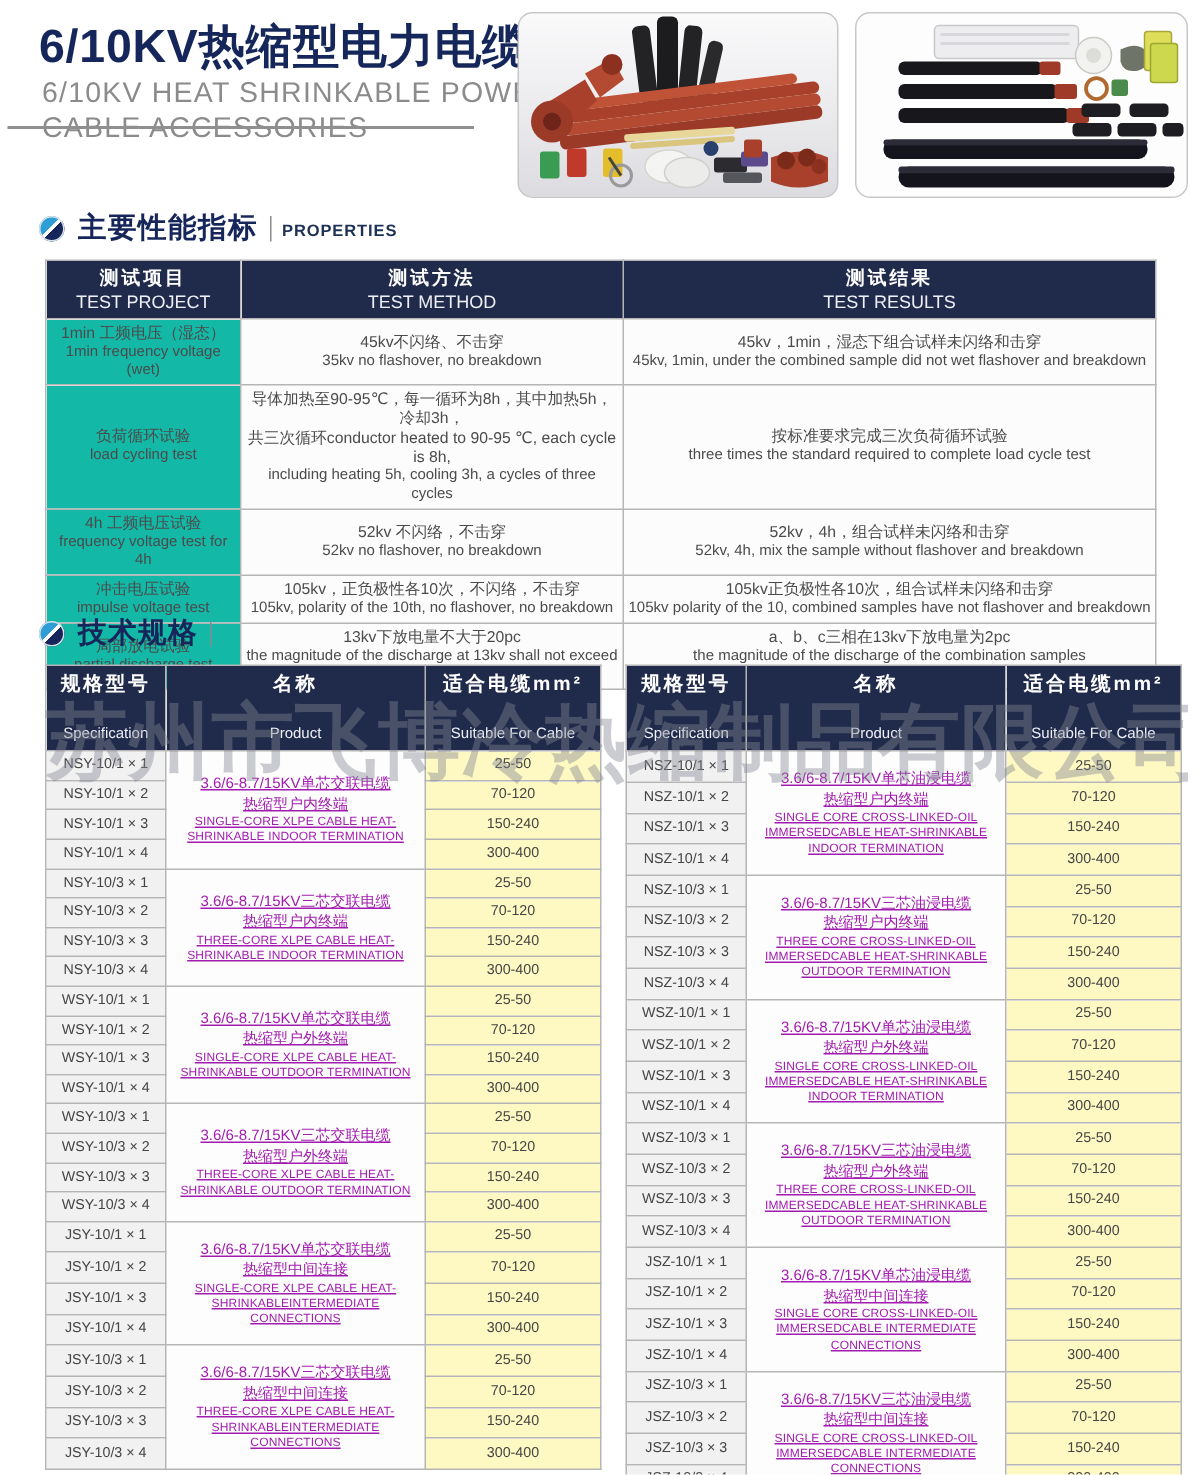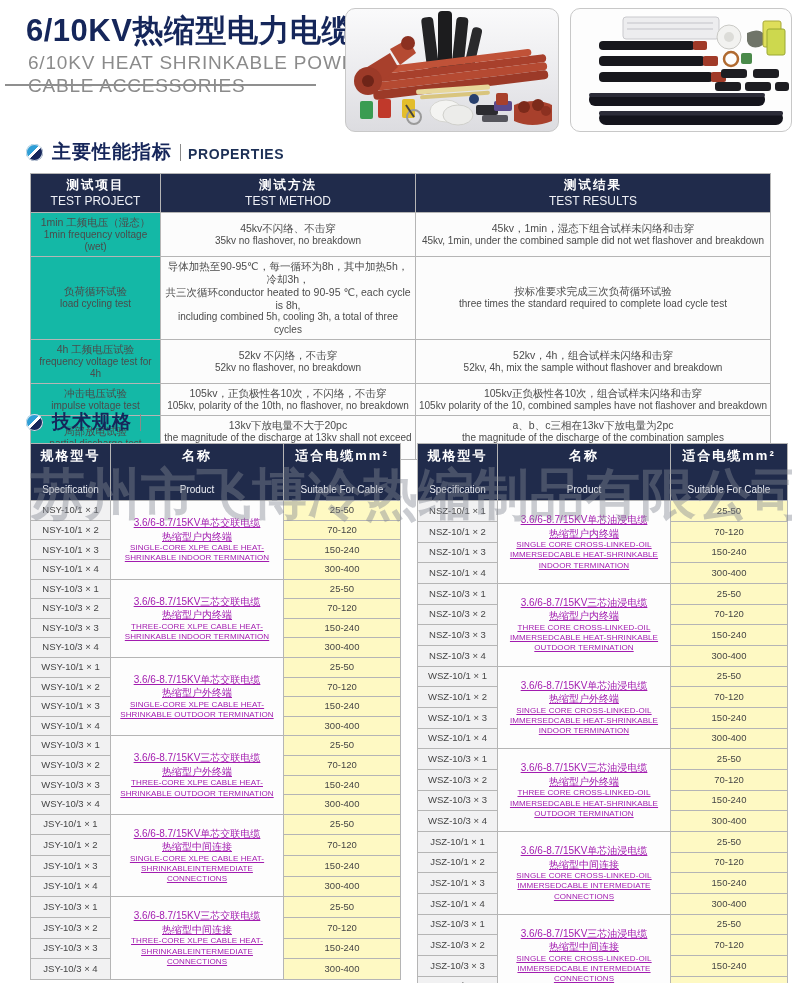--- a/index.html
+++ b/index.html
@@ -32,21 +32,21 @@
   .section-header{position:absolute;left:26px;display:flex;align-items:center;}
   .sec-properties{top:139px;}
   .sec-specs{top:409px;}
   .section-icon{
     width:17px;height:17px;border-radius:50%;flex:0 0 17px;
     background:linear-gradient(135deg,#2f9ed6 44%,#ffffff 44%,#ffffff 54%,#16265a 54%);
     box-shadow:0 0 0 1px #d7e2ea inset;
   }
   .section-title-cn{font-size:19px;font-weight:bold;color:#16265a;margin-left:9px;letter-spacing:1px;}
   .section-sep{width:1px;height:17px;background:#8a8a8a;margin:0 7px 0 8px;}
-  .section-title-en{font-size:14px;font-weight:bold;color:#1d3056;letter-spacing:0.6px;padding-top:3px;}
+  .section-title-en{font-size:11px;font-weight:bold;color:#1d3056;letter-spacing:0.6px;padding-top:3px;}
   
   table{border-collapse:collapse;table-layout:fixed;}
   th,td{border:1px solid #b5b5b5;overflow:hidden;}
   thead th{background:#202b4b;color:#ffffff;text-align:center;vertical-align:middle;}
   .th-cn{font-size:12.5px;font-weight:bold;letter-spacing:2px;line-height:1.25;}
   .th-en{font-size:12px;font-weight:normal;color:#eef0f6;line-height:1.2;}
   
   .props-table{position:absolute;left:30px;top:173px;width:740px;}
   .props-table thead th{padding:4px 2px;}
   .props-table td{
@@ -214,21 +214,21 @@
         </td>
       </tr>
       <tr>
         <td class="project-cell">
           <div class="line-cn">负荷循环试验</div>
           <div class="line-en">load cycling test</div>
         </td>
         <td class="method-cell">
           <div class="line-cn">导体加热至90-95℃，每一循环为8h，其中加热5h，冷却3h，</div>
           <div class="line-cn">共三次循环conductor heated to 90-95 ℃, each cycle is 8h,</div>
-          <div class="line-en">including combined 5h, cooling 3h, a total of three cycles</div>
+          <div class="line-en">including heating 5h, cooling 3h, a cycles of three cycles</div>
         </td>
         <td class="result-cell">
           <div class="line-cn">按标准要求完成三次负荷循环试验</div>
           <div class="line-en">three times the standard required to complete load cycle test</div>
         </td>
       </tr>
       <tr>
         <td class="project-cell">
           <div class="line-cn">4h 工频电压试验</div>
           <div class="line-en">frequency voltage test  for 4h</div>

